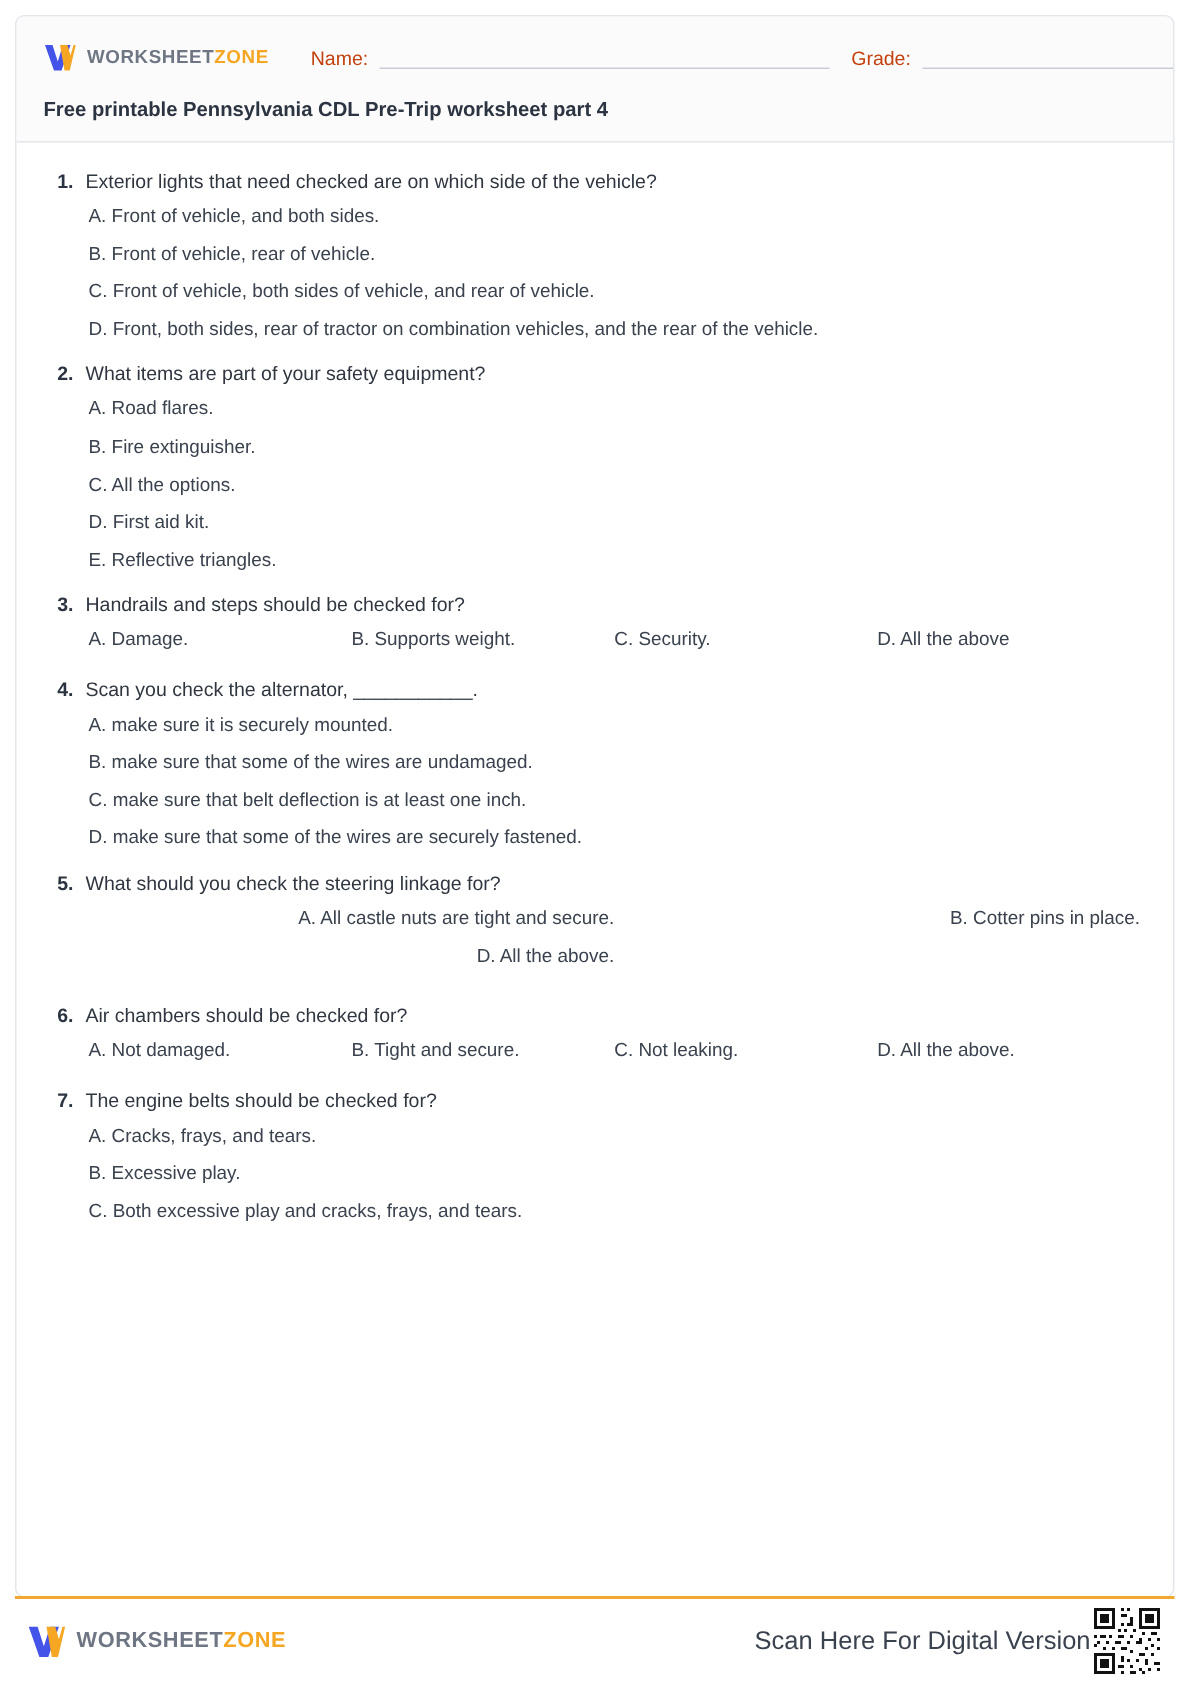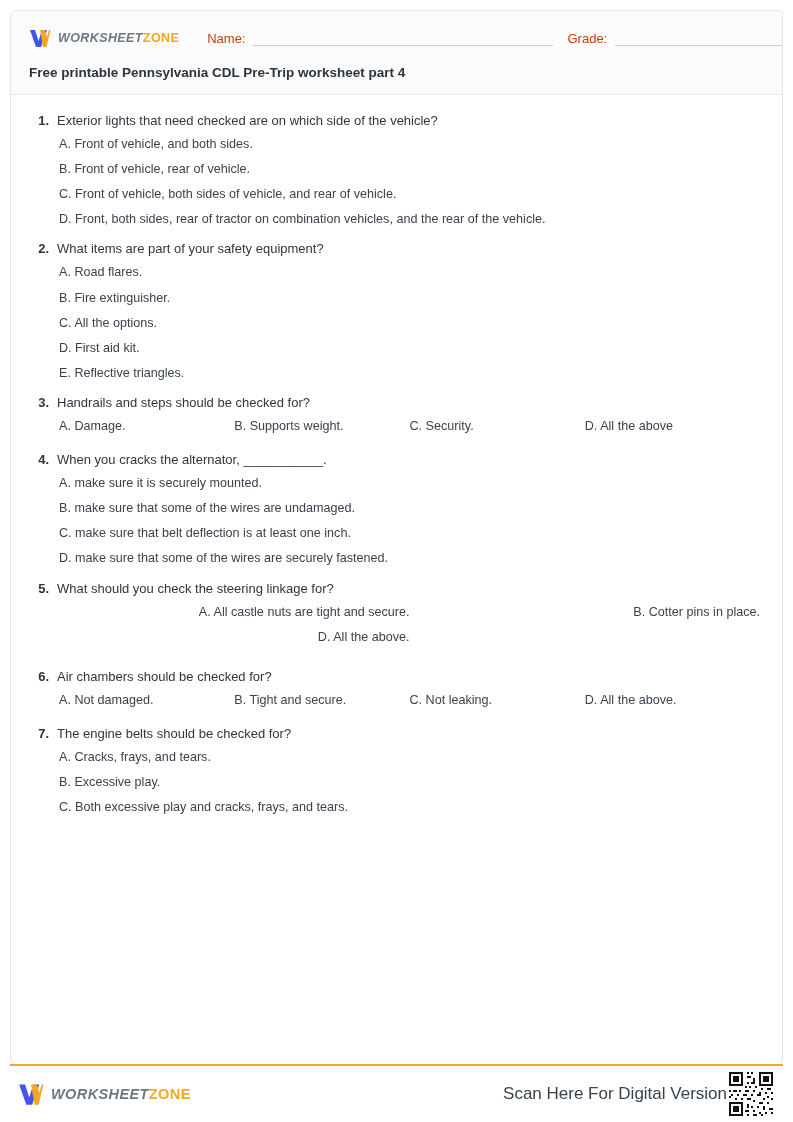--- a/index.html
+++ b/index.html
@@ -50,21 +50,21 @@
     display: flex;
     align-items: center;
     gap: 7px;
   }
   .logo svg { display: block; }
   .logo-text {
     font-size: 12.5px;
     font-weight: bold;
     letter-spacing: 0.4px;
   }
-  .logo-text .w1 { color: #6f7683; font-style: italic; }
+  .logo-text .w1 { color: #6f7683; }
   .logo-text .w2 { color: #f5a623; }
 
   .vdiv {
     width: 1px;
     height: 18px;
     background: #d8dce1;
   }
 
   .field {
     display: flex;
@@ -245,21 +245,21 @@
           <div class="opt">A. Damage.</div>
           <div class="opt">B. Supports weight.</div>
           <div class="opt">C. Security.</div>
           <div class="opt">D. All the above</div>
         </div>
       </div>
 
       <div class="q">
         <div class="q-head">
           <span class="q-num">4.</span>
-          <span class="q-text">When you cracks the alternator, ___________.</span>
+          <span class="q-text">Scan you check the alternator, ___________.</span>
         </div>
         <div class="opts">
           <div class="opt">A. make sure it is securely mounted.</div>
           <div class="opt">B. make sure that some of the wires are undamaged.</div>
           <div class="opt">C. make sure that belt deflection is at least one inch.</div>
           <div class="opt">D. make sure that some of the wires are securely fastened.</div>
         </div>
       </div>
 
       <div class="q">

